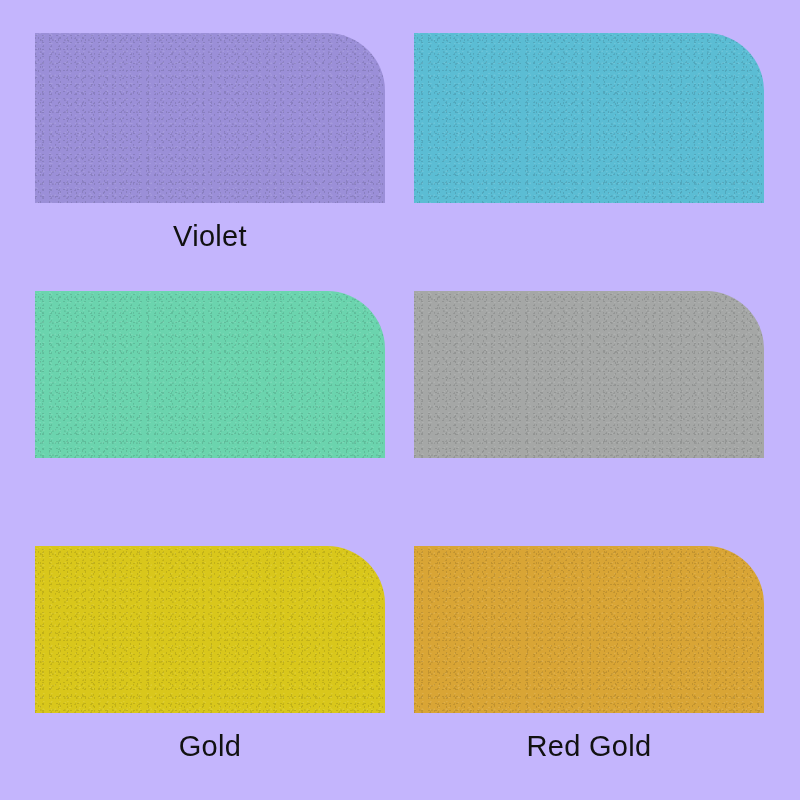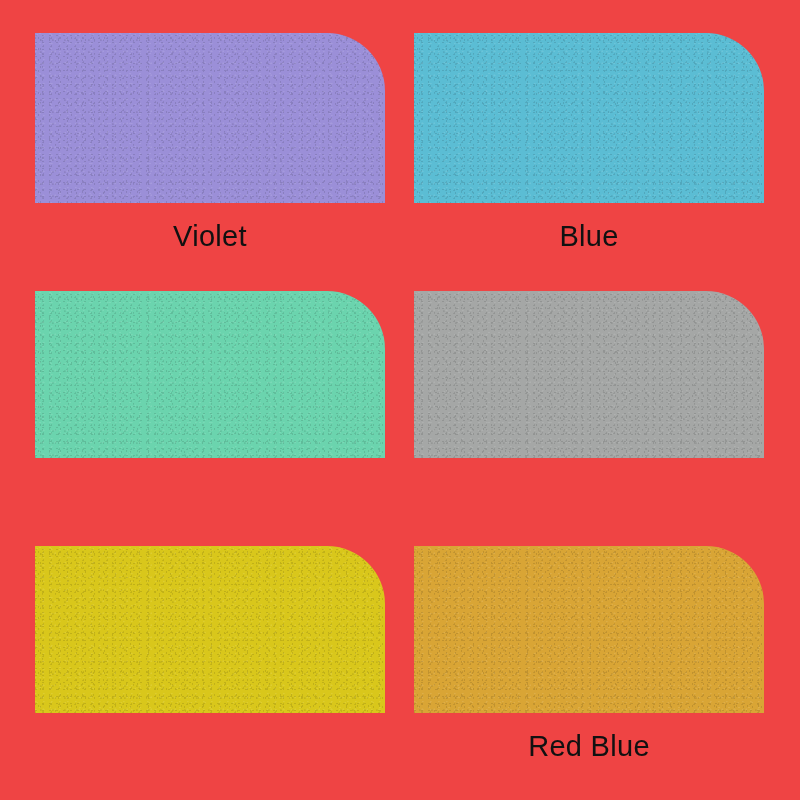--- a/index.html
+++ b/index.html
@@ -89,37 +89,36 @@
     font-size: 29px;
     font-weight: 400;
     letter-spacing: 0.3px;
     line-height: 1;
     white-space: nowrap;
   }
 </style>
 </head>
 <body>
 
-<div id="swatch-board" style="background: #ef4444; width: 800px; height: 800px;">
+<div id="swatch-board" style="background: #c4b5fd; width: 800px; height: 800px;">
     <div class="swatch-cell" style="left: 35px; top: 33px; width: 350px; height: 170px;">
       <div class="swatch-chip">
         <div class="swatch-fill" style="background: rgb(155, 143, 216);"></div>
         <div class="swatch-grain"></div>
         <div class="swatch-grain-light"></div>
       </div>
     </div>
     <div class="swatch-label" style="top: 222px; left: 35px; width: 350px; color: rgb(17, 17, 17);">Violet</div>
     <div class="swatch-cell" style="left: 414px; top: 33px; width: 350px; height: 170px;">
       <div class="swatch-chip">
         <div class="swatch-fill" style="background: rgb(91, 189, 212);"></div>
         <div class="swatch-grain"></div>
         <div class="swatch-grain-light"></div>
       </div>
     </div>
-    <div class="swatch-label" style="top: 222px; left: 414px; width: 350px; color: rgb(17, 17, 17);">Blue</div>
     <div class="swatch-cell" style="left: 35px; top: 291px; width: 350px; height: 167px;">
       <div class="swatch-chip">
         <div class="swatch-fill" style="background: rgb(107, 212, 174);"></div>
         <div class="swatch-grain"></div>
         <div class="swatch-grain-light"></div>
       </div>
     </div>
     <div class="swatch-cell" style="left: 414px; top: 291px; width: 350px; height: 167px;">
       <div class="swatch-chip">
         <div class="swatch-fill" style="background: rgb(165, 167, 166);"></div>
@@ -127,21 +126,22 @@
         <div class="swatch-grain-light"></div>
       </div>
     </div>
     <div class="swatch-cell" style="left: 35px; top: 546px; width: 350px; height: 167px;">
       <div class="swatch-chip">
         <div class="swatch-fill" style="background: rgb(217, 199, 27);"></div>
         <div class="swatch-grain"></div>
         <div class="swatch-grain-light"></div>
       </div>
     </div>
+    <div class="swatch-label" style="top: 732px; left: 35px; width: 350px; color: rgb(17, 17, 17);">Gold</div>
     <div class="swatch-cell" style="left: 414px; top: 546px; width: 350px; height: 167px;">
       <div class="swatch-chip">
         <div class="swatch-fill" style="background: rgb(217, 165, 53);"></div>
         <div class="swatch-grain"></div>
         <div class="swatch-grain-light"></div>
       </div>
     </div>
-    <div class="swatch-label" style="top: 732px; left: 414px; width: 350px; color: rgb(17, 17, 17);">Red Blue</div>
+    <div class="swatch-label" style="top: 732px; left: 414px; width: 350px; color: rgb(17, 17, 17);">Red Gold</div>
   </div>
 
 </body></html>

